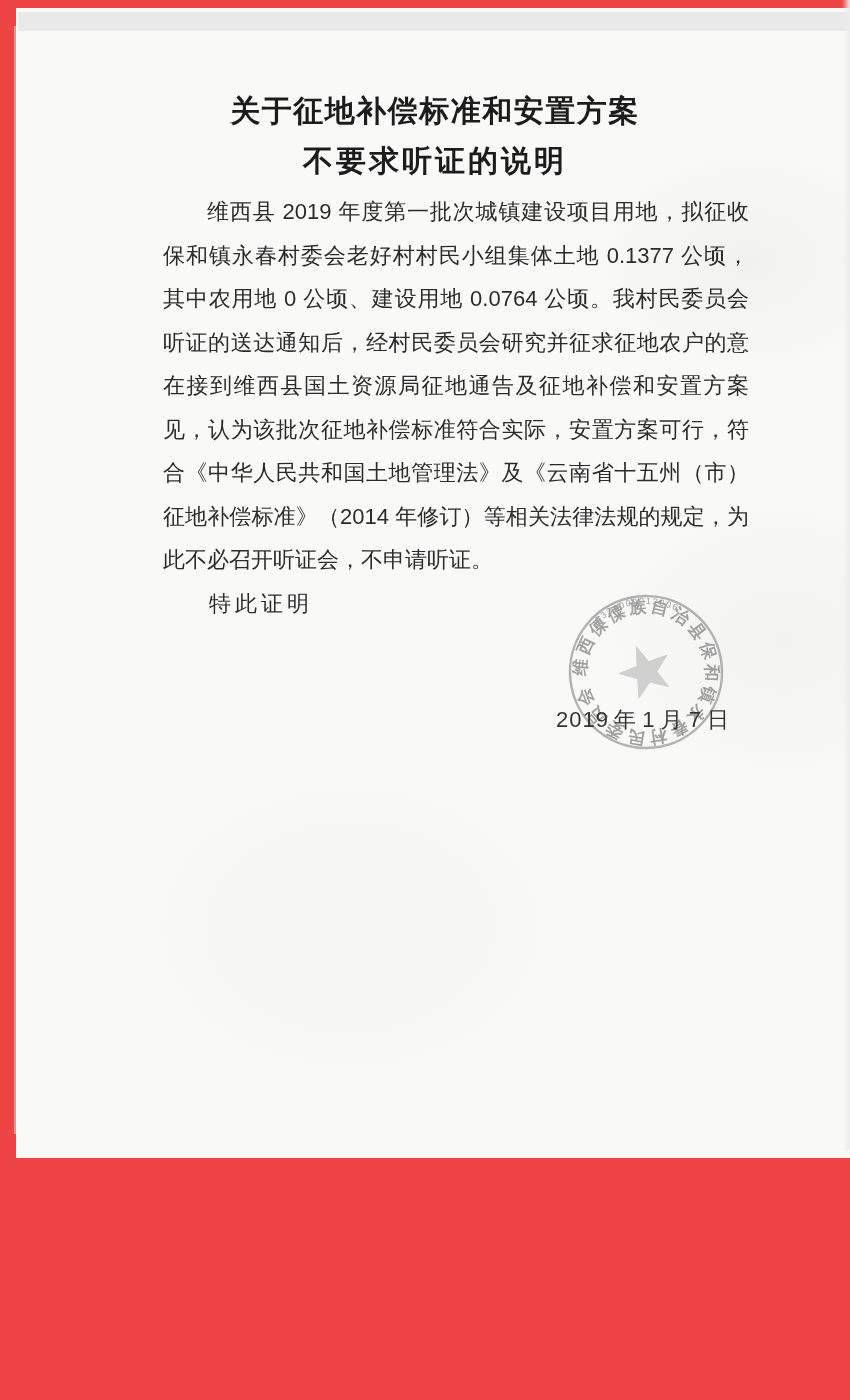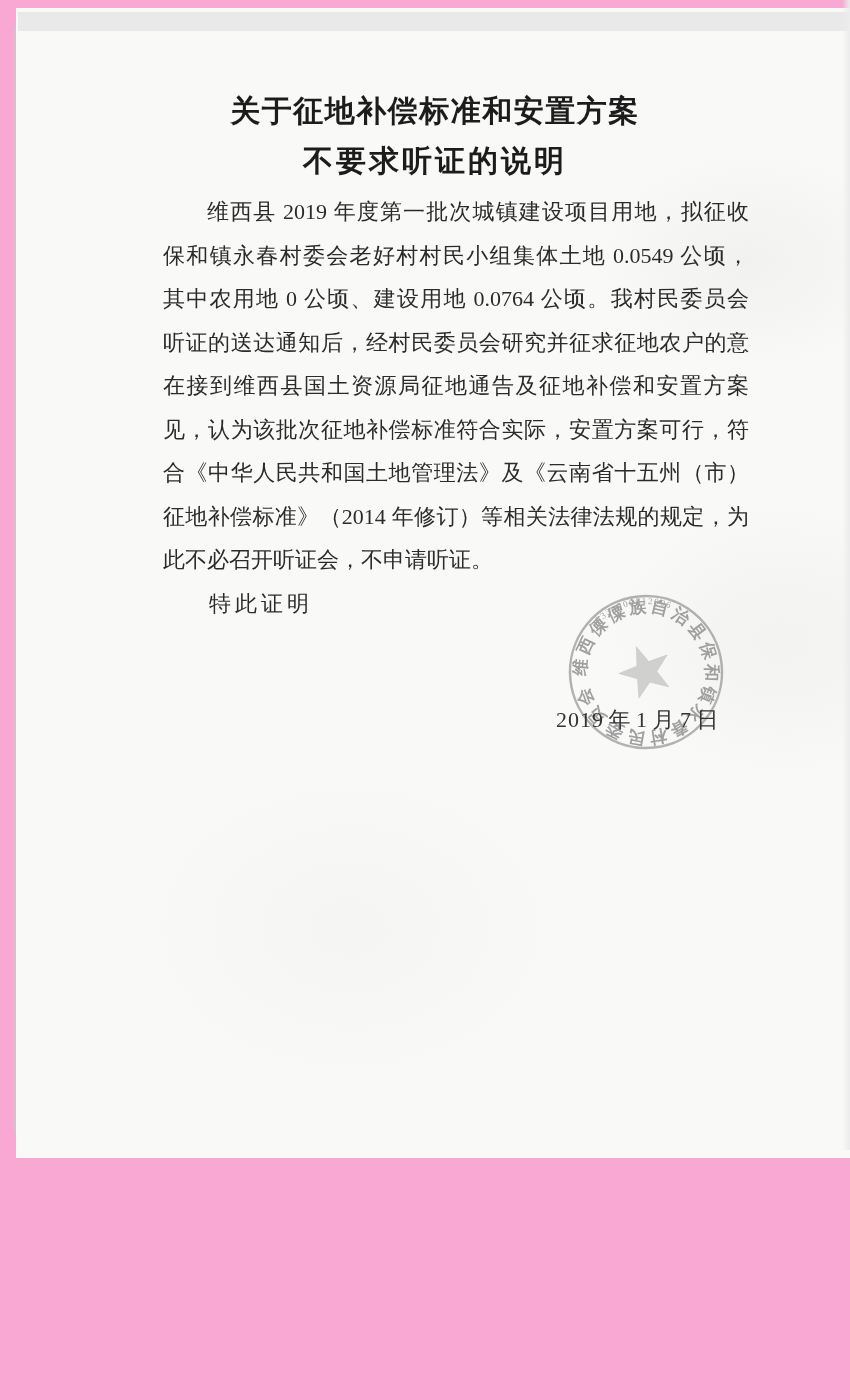--- a/index.html
+++ b/index.html
@@ -1,21 +1,21 @@
 <!DOCTYPE html>
 <html><head>
 <meta charset="utf-8">
 <style>
   html,body{margin:0;padding:0;background:#ffffff;}
   .page{
     position:relative;
     width:850px;height:1400px;
-    background:#f9a8d4;
+    background:#ef4444;
     overflow:hidden;
-    font-family:Liberation Serif, serif;
+    font-family:Liberation Sans, sans-serif;
     color:#2e2e2e;
   }
   
   .paper{
     position:absolute;left:16px;top:8px;right:0;height:1150px;
     background:
       radial-gradient(220px 160px at 88% 22%, #f1f1f0 0%, rgba(241,241,240,0) 70%),
       radial-gradient(260px 200px at 92% 55%, #f2f2f1 0%, rgba(242,242,241,0) 70%),
       radial-gradient(300px 220px at 40% 80%, #f5f5f4 0%, rgba(245,245,244,0) 75%),
       #f9f9f8;
@@ -89,21 +89,21 @@
 
   <div class="title-block">
     <div class="title-inner">
       <div class="title-line1">关于征地补偿标准和安置方案</div>
       <div class="title-line2">不要求听证的说明</div>
     </div>
   </div>
 
   <div class="body-block">
     <div class="bline indent">维西县 2019 年度第一批次城镇建设项目用地，拟征收</div>
-    <div class="bline">保和镇永春村委会老好村村民小组集体土地 0.0549 公顷，</div>
+    <div class="bline">保和镇永春村委会老好村村民小组集体土地 0.1377 公顷，</div>
     <div class="bline">其中农用地 0 公顷、建设用地 0.0764 公顷。我村民委员会</div>
     <div class="bline">听证的送达通知后，经村民委员会研究并征求征地农户的意</div>
     <div class="bline">在接到维西县国土资源局征地通告及征地补偿和安置方案</div>
     <div class="bline">见，认为该批次征地补偿标准符合实际，安置方案可行，符</div>
     <div class="bline">合《中华人民共和国土地管理法》及《云南省十五州（市）</div>
     <div class="bline">征地补偿标准》（2014 年修订）等相关法律法规的规定，为</div>
     <div class="bline lastline">此不必召开听证会，不申请听证。</div>
     <div class="closing-line">特此证明</div>
   </div>
 

